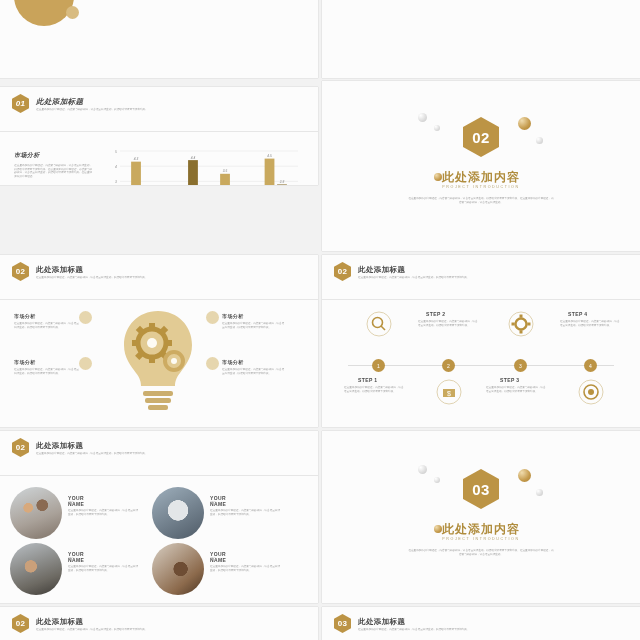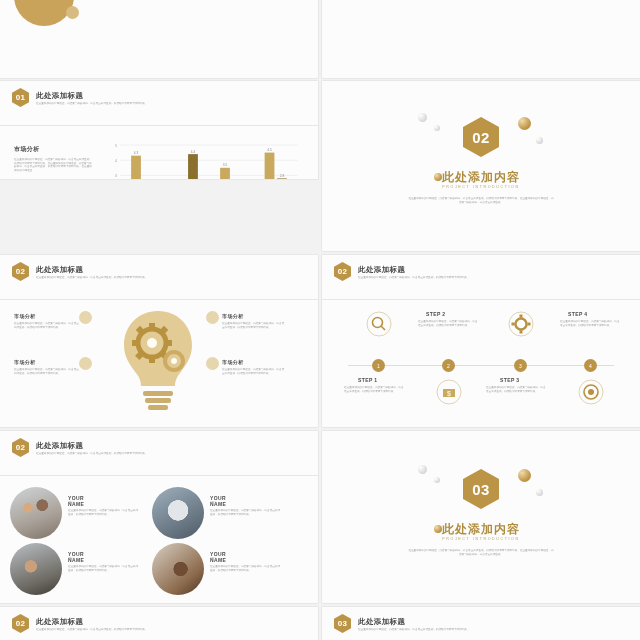--- a/index.html
+++ b/index.html
@@ -24,21 +24,21 @@
 </style>
 </head>
 <body>
 
 <div class="page col-l" style="top:-34px;height:112px;">
   <div class="blob" style="left:14px;top:0px;width:60px;height:60px;background:#c9a35a;"></div>
   <div class="blob" style="left:66px;top:40px;width:13px;height:13px;background:#d8bb80;"></div>
 
 </div>
 
-<div class="page col-l" style="top:81px;height:98px;">
+<div class="page col-l" style="top:87px;height:98px;font-style:italic;">
   <div class="hextag" style="position:absolute;left:12px;top:7px;">
     <div class="hx"></div>
       <span>01</span>
   </div>
   <div class="sec-title" style="position:absolute;left:36px;top:10px;">此处添加标题</div>
   <div class="tiny" style="position:absolute;left:36px;top:21px;width:120px;">在这里添加你的详细描述，内容要与标题相符，语言尽量简洁生动，以便给浏览者留下深刻印象。</div>
   <div class="divider" style="position:absolute;left:0;right:0;top:44px;"></div>
 
   <div style="position:absolute;left:14px;top:64px;width:78px;">
     <div class="sec-title" style="font-size:6px;">市场分析</div>

